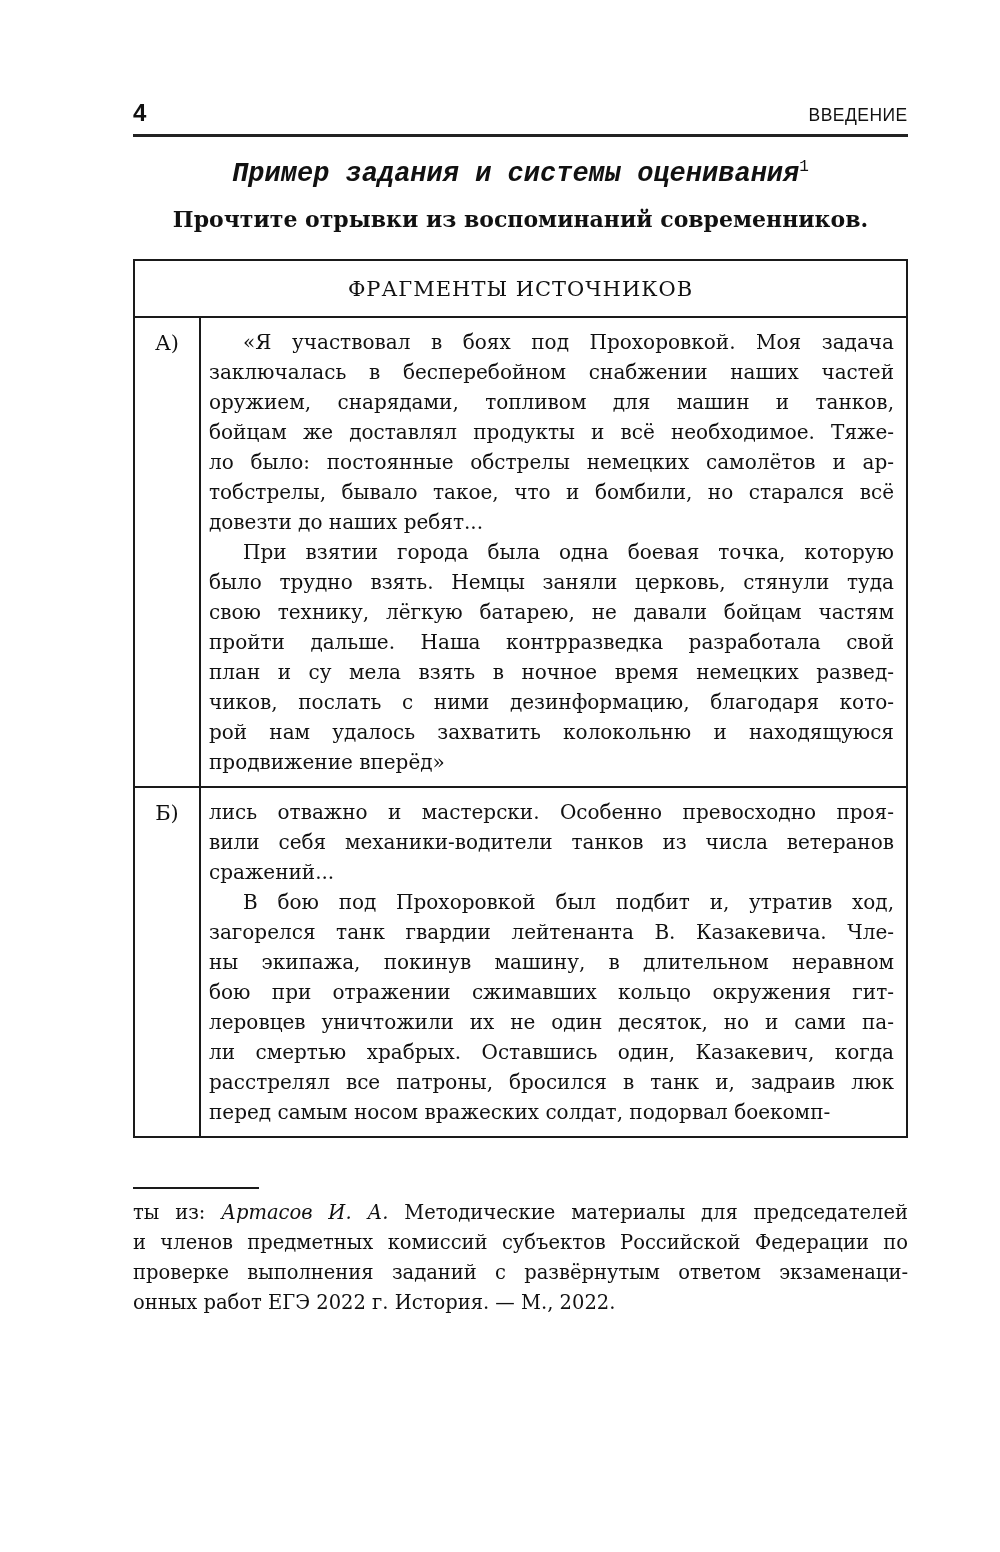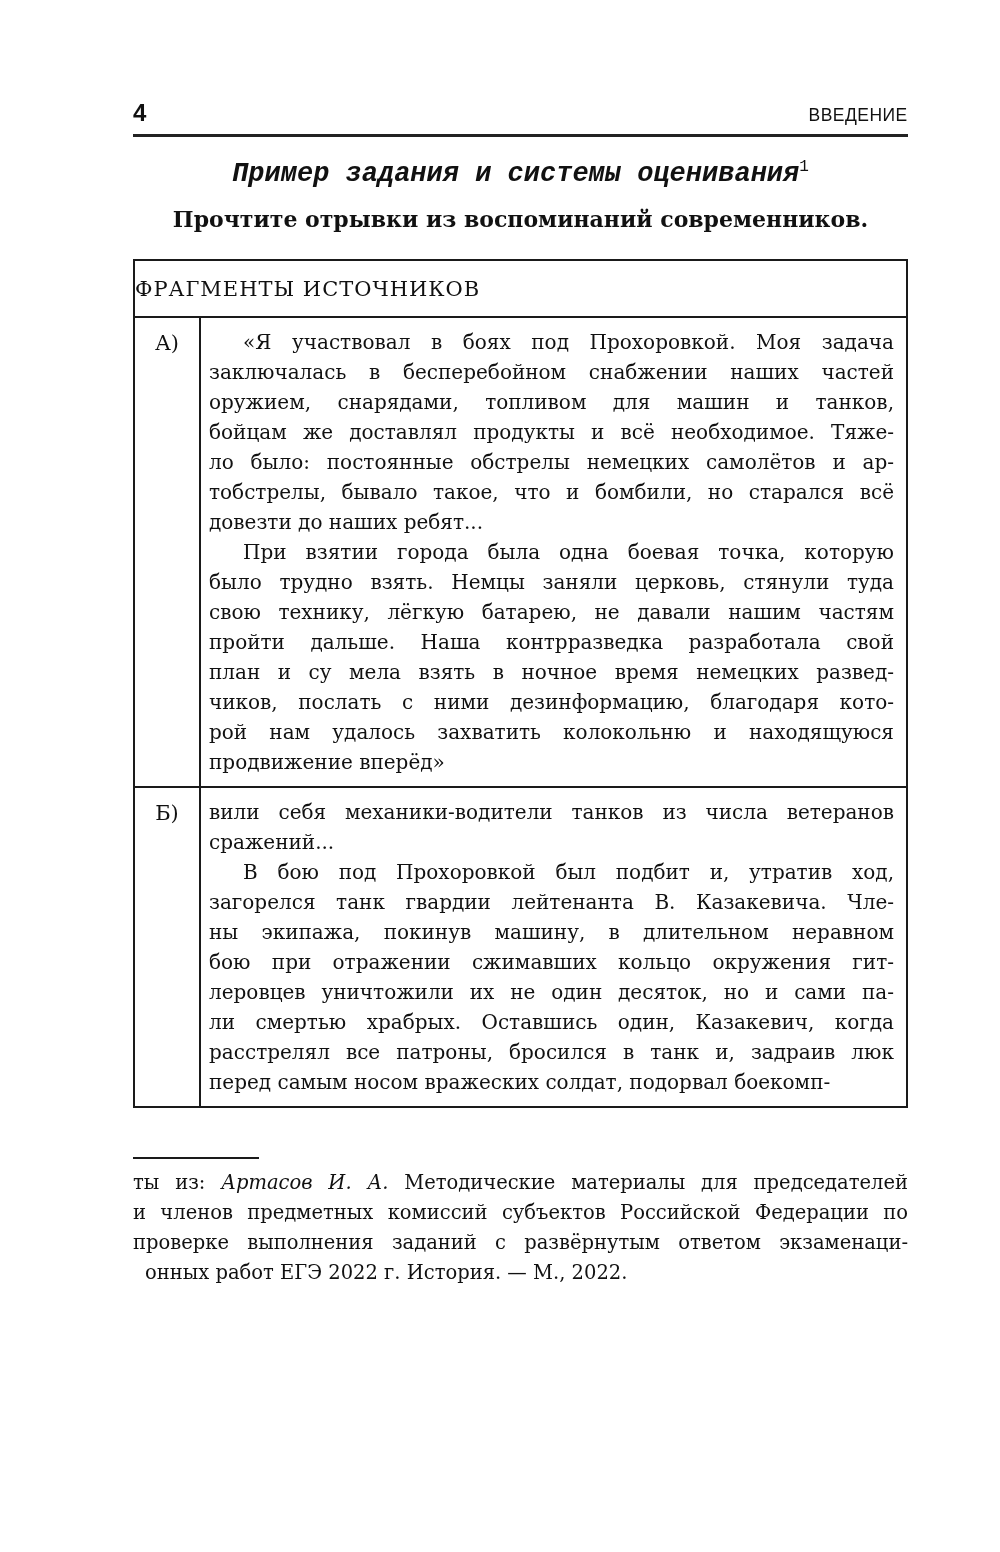--- a/index.html
+++ b/index.html
@@ -71,20 +71,21 @@
     line-height: 1.2;
     font-weight: bold;
   }
 
   
   .src-table {
     margin-top: 26px;
     border: 2px solid #1a1a1a;
   }
   .src-header {
+    text-align: center;
     font-size: 21px;
     letter-spacing: 1px;
     padding: 16px 0 15px 0;
     border-bottom: 2px solid #1a1a1a;
   }
   .src-row {
     display: flex;
   }
   .src-row + .src-row {
     border-top: 2px solid #1a1a1a;
@@ -121,21 +122,21 @@
     width: 126px;
     border-top: 2px solid #1a1a1a;
     margin-bottom: 9px;
   }
   .fn-line {
     line-height: 30px;
     text-align: justify;
     text-align-last: justify;
   }
   .fn-line.first { text-indent: 40px; }
-  .fn-line.last { text-align-last: left; margin-left: 12px; }
+  .fn-line.last { text-align-last: left; }
   .fn-marker {
     font-size: 13px;
     margin-right: 8px;
   }
   .italic { font-style: italic; }
 </style>
 </head>
 <body>
 
 <div class="page">
@@ -162,33 +163,34 @@
                 <div class="line">заключалась в бесперебойном снабжении наших частей</div>
                 <div class="line">оружием, снарядами, топливом для машин и танков,</div>
                 <div class="line">бойцам же доставлял продукты и всё необходимое. Тяже-</div>
                 <div class="line">ло было: постоянные обстрелы немецких самолётов и ар-</div>
                 <div class="line">тобстрелы, бывало такое, что и бомбили, но старался всё</div>
                 <div class="line para-last">довезти до наших ребят...</div>
               </div>
               <div>
                 <div class="line first">При взятии города была одна боевая точка, которую</div>
                 <div class="line">было трудно взять. Немцы заняли церковь, стянули туда</div>
-                <div class="line">свою технику, лёгкую батарею, не давали нашим частям</div>
+                <div class="line">свою технику, лёгкую батарею, не давали бойцам частям</div>
                 <div class="line">пройти дальше. Наша контрразведка разработала свой</div>
                 <div class="line">план и су мела взять в ночное время немецких развед-</div>
                 <div class="line">чиков, послать с ними дезинформацию, благодаря кото-</div>
                 <div class="line">рой нам удалось захватить колокольню и находящуюся</div>
                 <div class="line para-last">продвижение вперёд»</div>
               </div>
             </div>
           </div>
           <div class="src-row">
             <div class="src-label">Б)</div>
             <div class="src-text">
               <div>
+                <div class="line">лись отважно и мастерски. Особенно превосходно проя-</div>
                 <div class="line">вили себя механики-водители танков из числа ветеранов</div>
                 <div class="line para-last">сражений...</div>
               </div>
               <div>
                 <div class="line first">В бою под Прохоровкой был подбит и, утратив ход,</div>
                 <div class="line">загорелся танк гвардии лейтенанта В. Казакевича. Чле-</div>
                 <div class="line">ны экипажа, покинув машину, в длительном неравном</div>
                 <div class="line">бою при отражении сжимавших кольцо окружения гит-</div>
                 <div class="line">леровцев уничтожили их не один десяток, но и сами па-</div>
                 <div class="line">ли смертью храбрых. Оставшись один, Казакевич, когда</div>

